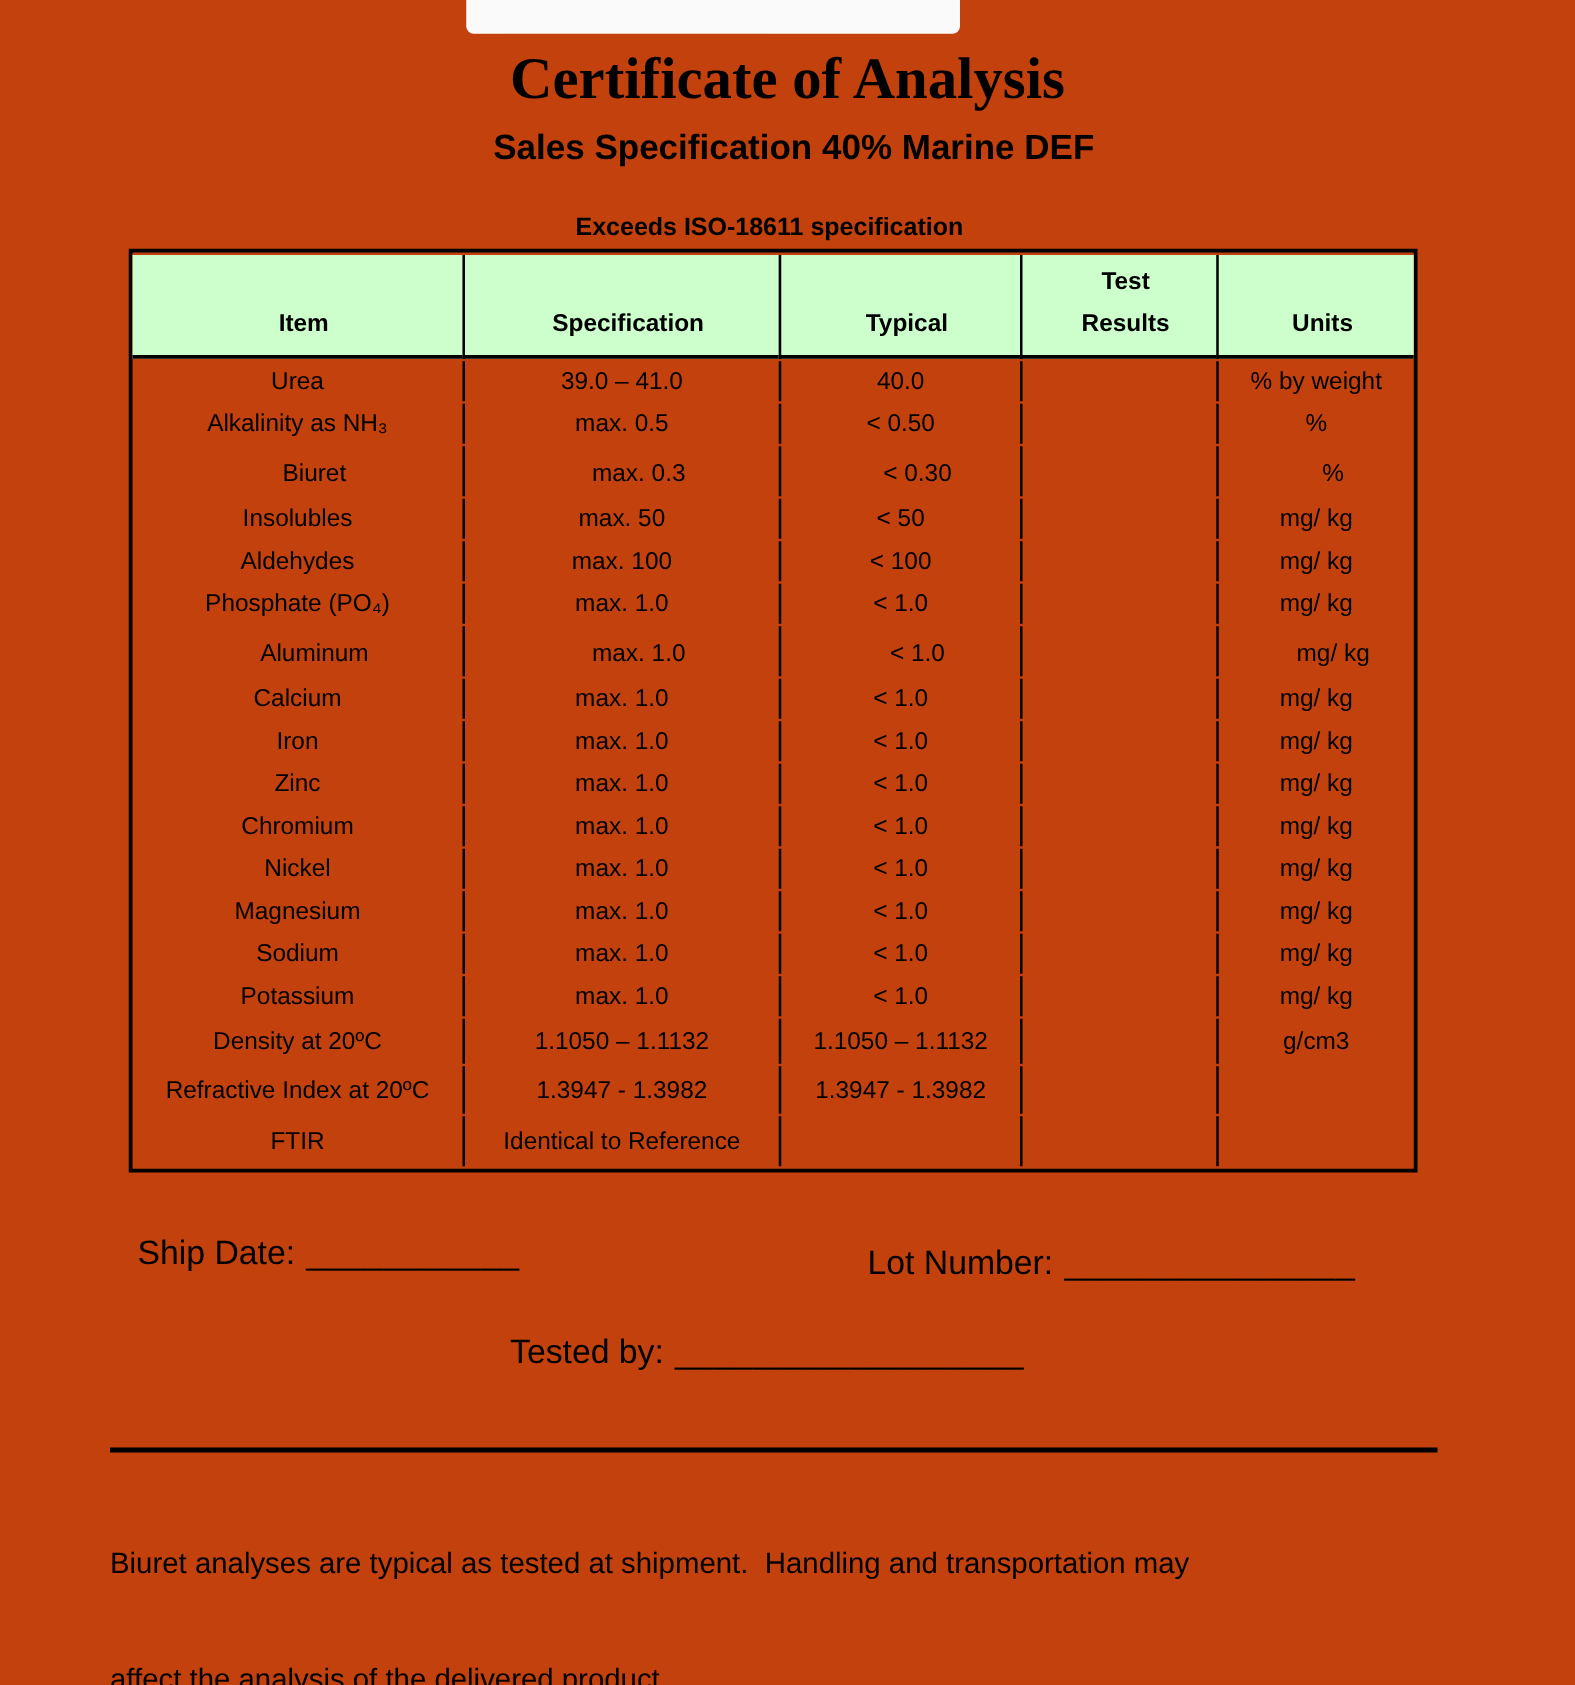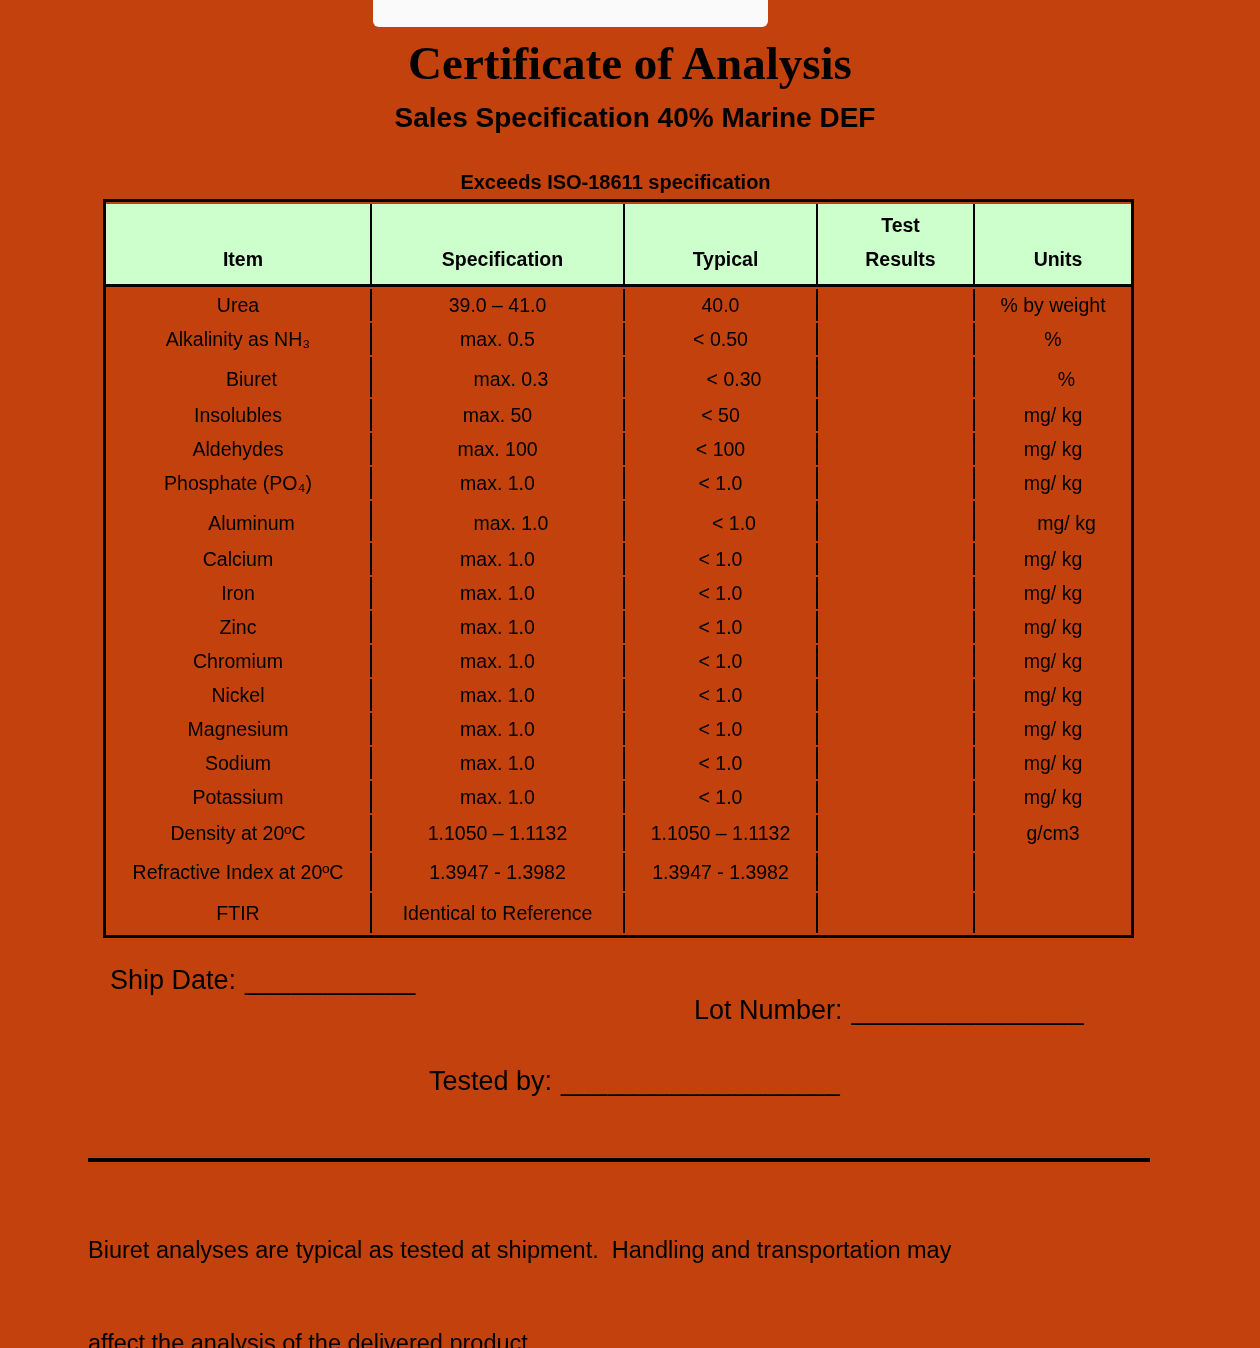--- a/index.html
+++ b/index.html
@@ -79,23 +79,23 @@
   tr.grp td { height: 40px; vertical-align: bottom; padding-bottom: 6px; padding-left: 29px; }
   tr.h36 td { height: 36px; }
   tr.h38 td { height: 38px; }
   tr.h40 td { height: 40px; }
   .sig {
     position: absolute;
     font-size: 27px;
     white-space: nowrap;
   }
   .sig .blank { margin-left: 9px; letter-spacing: 0.5px; }
-  .sig1 { left: 110px; top: 965px; }
+  .sig1 { left: 110px; top: 987px; }
   .sig2 { left: 694px; top: 995px; }
-  .sig3 { left: 429px; top: 1066px; }
+  .sig3 { left: 408px; top: 1066px; }
   .footer {
     position: absolute;
     left: 88px; top: 1158px;
     width: 1062px;
     border-top: 4px solid var(--ink);
     padding-top: 10px;
     font-size: 23.5px;
     line-height: 1.33;
     white-space: pre-wrap;
   }

